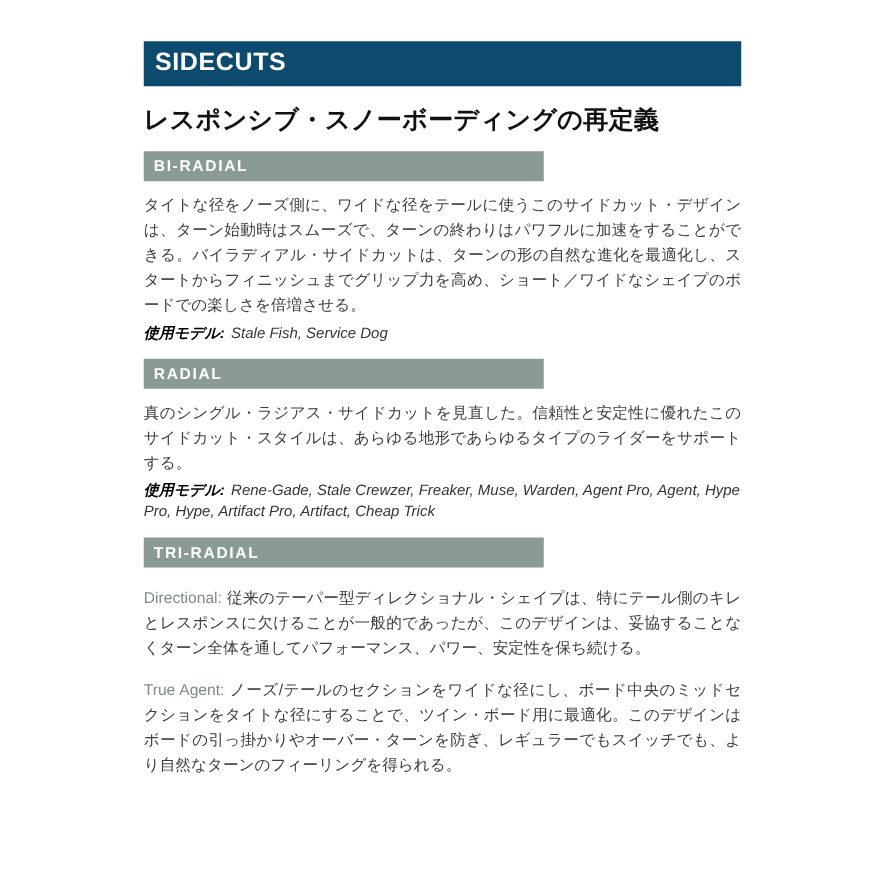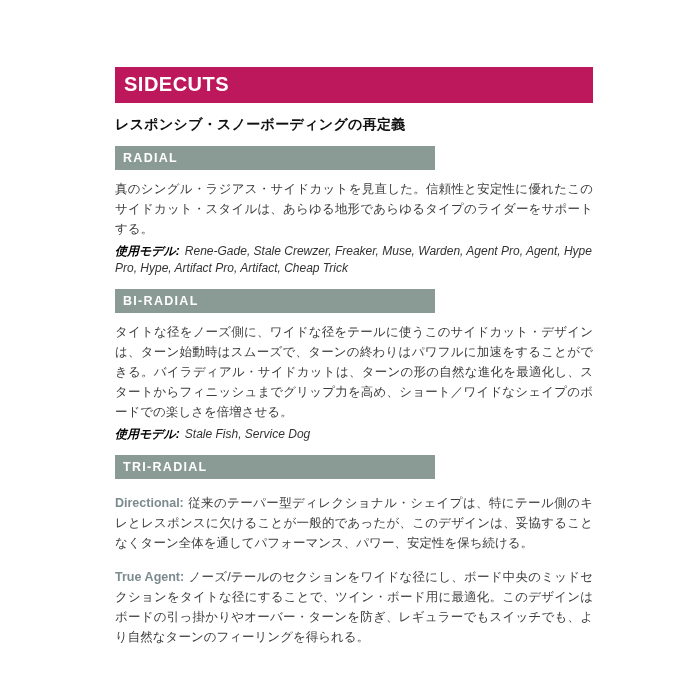--- a/index.html
+++ b/index.html
@@ -10,34 +10,33 @@
     height: 700px;
     font-family: "Liberation Sans", sans-serif;
   }
   .page {
     position: absolute;
     left: 115px;
     top: 33px;
     width: 478px;
   }
   .title-bar {
-    background: #be185d;
+    background: #0c4a6e;
     color: #ffffff;
     padding: 6px 9px 7px 9px;
-    margin-top: 34px;
   }
   .title-bar h1 {
     margin: 0;
     font-size: 20px;
     font-weight: bold;
     letter-spacing: 0.5px;
   }
   .subtitle {
     margin: 13px 0 5px 0;
-    font-size: 14px;
+    font-size: 20px;
     font-weight: bold;
     color: #111111;
     letter-spacing: 0.3px;
   }
   .section-bar {
     margin-top: 12px;
     width: 304px;
     background: #8a9a95;
     color: #ffffff;
     font-weight: bold;
@@ -49,21 +48,21 @@
     margin: 9px 0 0 0;
     font-size: 12.5px;
     line-height: 20px;
     color: #3d3d3d;
     text-align: justify;
   }
   .body-text.sub {
     margin-top: 14px;
   }
   .lead-label {
-    font-weight: bold;
+    font-weight: normal;
     color: #7d8b8e;
     margin-right: 4px;
   }
   .models-line {
     margin: 4px 0 0 0;
     font-size: 12px;
     line-height: 17px;
     font-style: italic;
     color: #333333;
     text-align: left;
@@ -79,32 +78,32 @@
 
 <div class="page">
 
   <header class="title-bar">
     <h1>SIDECUTS</h1>
   </header>
 
   <h2 class="subtitle">レスポンシブ・スノーボーディングの再定義</h2>
 
   <section>
+    <div class="section-bar">BI-RADIAL</div>
+    <p class="body-text">タイトな径をノーズ側に、ワイドな径をテールに使うこのサイドカット・デザインは、ターン始動時はスムーズで、ターンの終わりはパワフルに加速をすることができる。バイラディアル・サイドカットは、ターンの形の自然な進化を最適化し、スタートからフィニッシュまでグリップ力を高め、ショート／ワイドなシェイプのボードでの楽しさを倍増させる。</p>
+    <p class="models-line">
+      <span class="models-label">使用モデル:</span><span class="models-list">Stale Fish, Service Dog</span>
+    </p>
+  </section>
+
+  <section>
     <div class="section-bar">RADIAL</div>
     <p class="body-text">真のシングル・ラジアス・サイドカットを見直した。信頼性と安定性に優れたこのサイドカット・スタイルは、あらゆる地形であらゆるタイプのライダーをサポートする。</p>
     <p class="models-line">
       <span class="models-label">使用モデル:</span><span class="models-list">Rene-Gade, Stale Crewzer, Freaker, Muse, Warden, Agent Pro, Agent, Hype Pro, Hype, Artifact Pro, Artifact, Cheap Trick</span>
-    </p>
-  </section>
-
-  <section>
-    <div class="section-bar">BI-RADIAL</div>
-    <p class="body-text">タイトな径をノーズ側に、ワイドな径をテールに使うこのサイドカット・デザインは、ターン始動時はスムーズで、ターンの終わりはパワフルに加速をすることができる。バイラディアル・サイドカットは、ターンの形の自然な進化を最適化し、スタートからフィニッシュまでグリップ力を高め、ショート／ワイドなシェイプのボードでの楽しさを倍増させる。</p>
-    <p class="models-line">
-      <span class="models-label">使用モデル:</span><span class="models-list">Stale Fish, Service Dog</span>
     </p>
   </section>
 
   <section>
     <div class="section-bar">TRI-RADIAL</div>
 
     <p class="body-text sub">
       <span class="lead-label">Directional:</span><span>従来のテーパー型ディレクショナル・シェイプは、特にテール側のキレとレスポンスに欠けることが一般的であったが、このデザインは、妥協することなくターン全体を通してパフォーマンス、パワー、安定性を保ち続ける。</span>
     </p>
 

